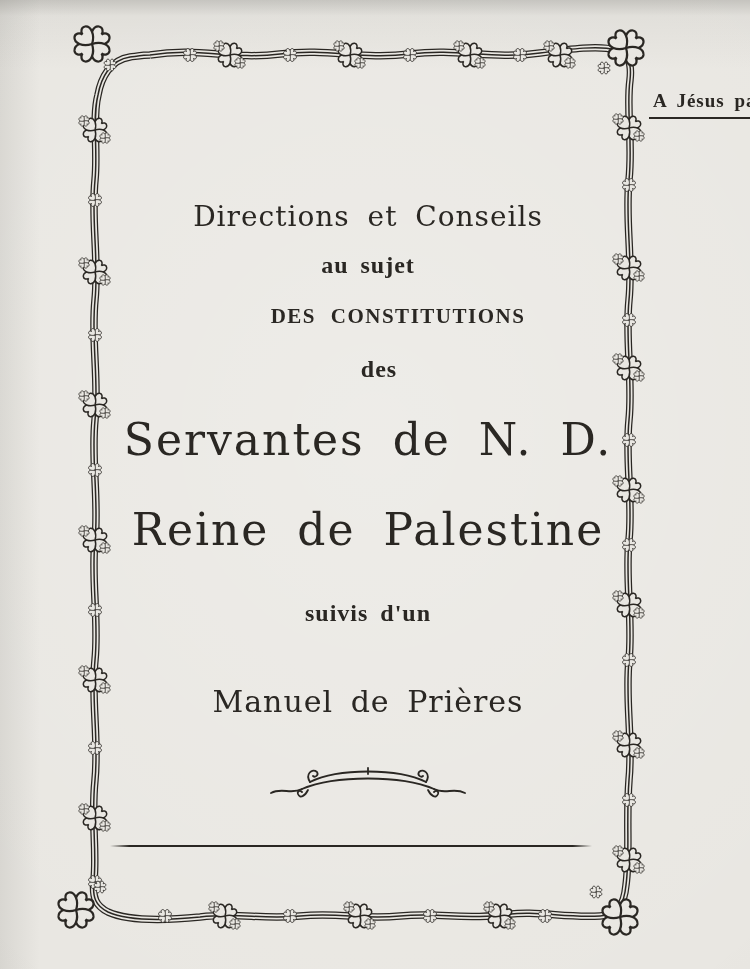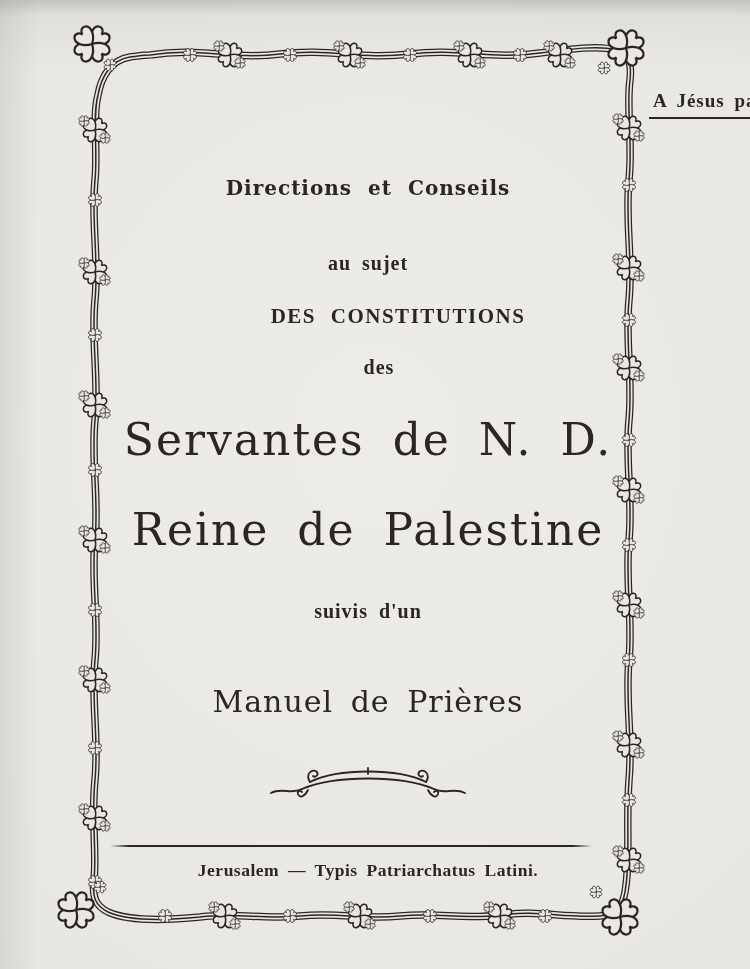--- a/index.html
+++ b/index.html
@@ -25,22 +25,22 @@
   .f3{fill:none;stroke:var(--ink);stroke-width:1.5;}
   .content{position:absolute;left:0;top:0;width:736px;height:969px;}
   .line{position:absolute;left:0;width:100%;text-align:center;white-space:nowrap;}
   .fancy{font-family:"DejaVu Serif", serif;font-weight:normal;}
   .roman{font-family:"Liberation Serif", serif;font-weight:bold;}
   .motto{
     position:absolute;top:90px;right:-115px; 
     font-size:19px;letter-spacing:1px;word-spacing:4px;
     border-bottom:2px solid var(--ink);padding:0 4px 5px 4px;
   }
-  .heading{top:176px;font-size:20px;letter-spacing:1px;word-spacing:8px;font-weight:bold;}
-  .small-line{font-size:20px;letter-spacing:1px;word-spacing:5px;}
+  .heading{top:200px;font-size:28px;letter-spacing:1px;word-spacing:8px;}
+  .small-line{font-size:24px;letter-spacing:1px;word-spacing:5px;}
   .subject{top:304px;font-size:21px;letter-spacing:1.5px;word-spacing:8px;padding-left:30px;}
   .title-big{font-size:44px;letter-spacing:2px;word-spacing:12px;}
   .subtitle{top:664px;font-size:30px;letter-spacing:1px;word-spacing:7px;margin-top:20px;}
   .flourish-wrap{position:absolute;top:748px;left:0;width:100%;text-align:center;}
   .rule{
     position:absolute;top:845px;left:110px;width:482px;height:2px;
     background:linear-gradient(90deg, rgba(42,39,35,0) 0, var(--ink) 4%, var(--ink) 96%, rgba(42,39,35,0) 100%);
   }
   .imprint{top:860px;font-size:17.5px;letter-spacing:.5px;word-spacing:4px;}
   .flourish-svg path{fill:none;stroke:var(--ink);stroke-width:1.8;stroke-linecap:round;}
@@ -198,16 +198,15 @@
         <path d="M -58 6 C -63 -2 -56 -8 -51 -4 C -49 -1 -53 2 -55 0"></path>
         <path d="M 58 6 C 63 -2 56 -8 51 -4 C 49 -1 53 2 55 0"></path>
         <path d="M -60 14 C -63 20 -68 23 -70 18 C -71 15 -68 14 -66 16"></path>
         <path d="M 60 14 C 63 20 68 23 70 18 C 71 15 68 14 66 16"></path>
         <path d="M 0 -8 L 0 -2"></path>
       </svg>
     </div>
 
     <div class="rule"></div>
 
-    <div class="line roman imprint">Jerusalem — Typis Patriarchatus Latini.</div>
 
   </div>
 </div>
 
 </body></html>

